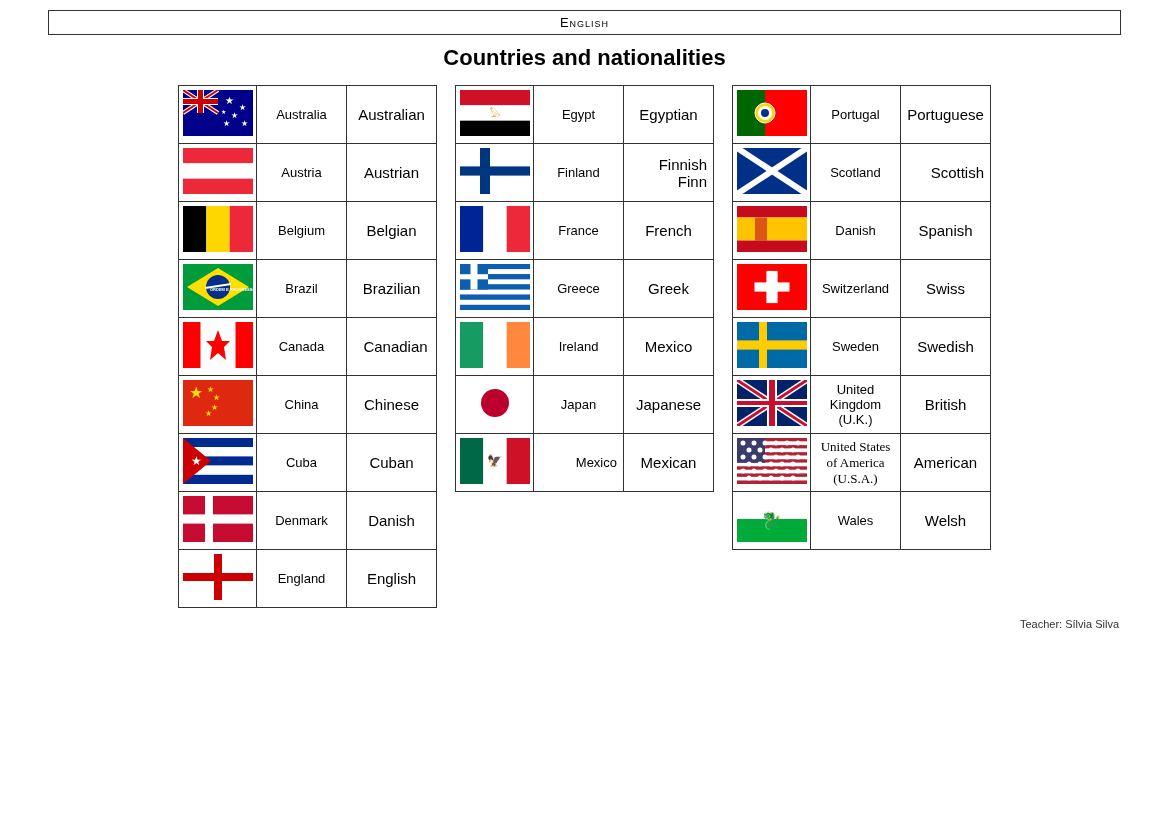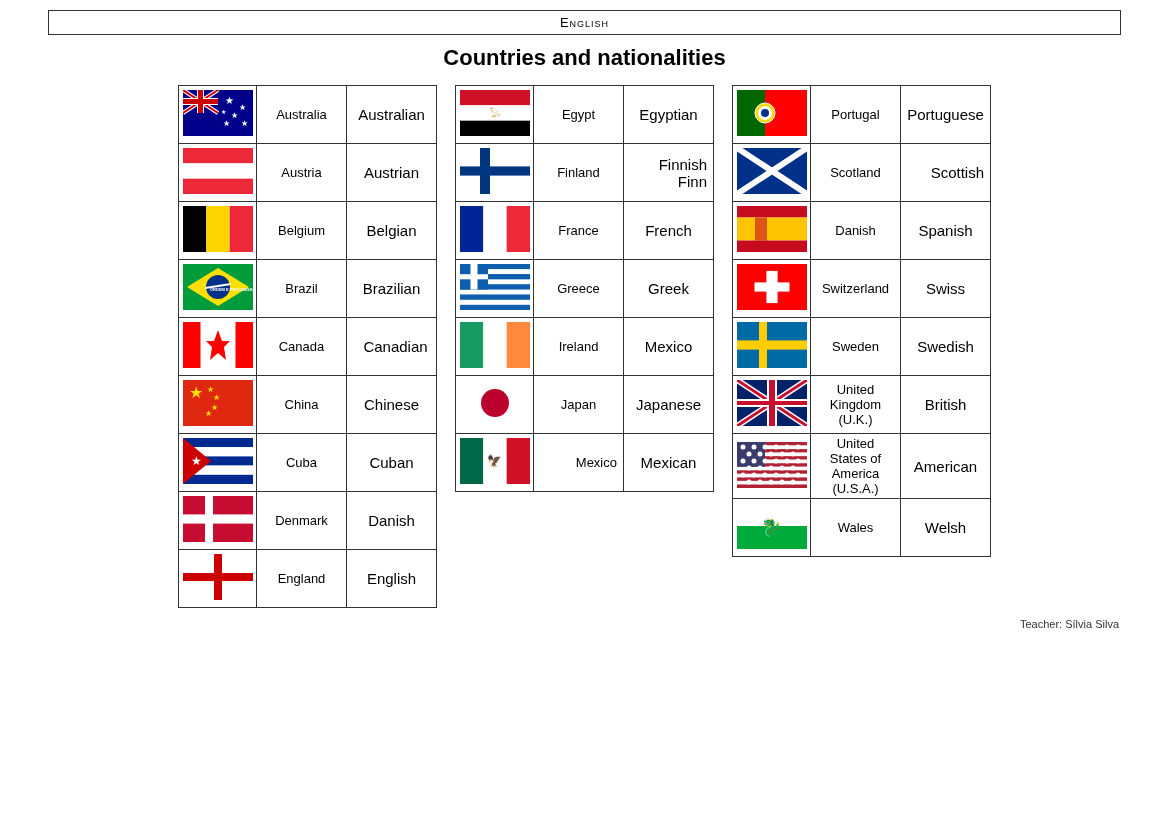--- a/index.html
+++ b/index.html
@@ -380,21 +380,21 @@
                 <circle cx="28" cy="33" r="2.5" fill="white"></circle>
                 <circle cx="39" cy="33" r="2.5" fill="white"></circle>
                 <circle cx="50" cy="33" r="2.5" fill="white"></circle>
                 <circle cx="61" cy="33" r="2.5" fill="white"></circle>
                 <circle cx="12" cy="40" r="2.5" fill="white"></circle>
                 <circle cx="23" cy="40" r="2.5" fill="white"></circle>
                 <circle cx="34" cy="40" r="2.5" fill="white"></circle>
                 <circle cx="45" cy="40" r="2.5" fill="white"></circle>
                 <circle cx="56" cy="40" r="2.5" fill="white"></circle>
       </svg></div></td>
-          <td class="country-cell" style="white-space: pre-line;">United States of America
+          <td class="country-cell" style="white-space: pre-line; font-family: Liberation Serif, serif;">United States of America
 (U.S.A.)</td>
           <td class="nationality-cell" style="white-space: pre-line;">American</td>
         </tr>
         <tr>
           <td class="flag-cell"><div class="flag" style="display: inline-block;"><svg width="70" height="46" xmlns="http://www.w3.org/2000/svg">
         <rect width="70" height="23" fill="#FFFFFF"></rect>
         <rect y="23" width="70" height="23" fill="#00AB39"></rect>
         <text x="35" y="31" text-anchor="middle" font-size="18">🐉</text>
       </svg></div></td>
           <td class="country-cell" style="white-space: pre-line;">Wales</td>

